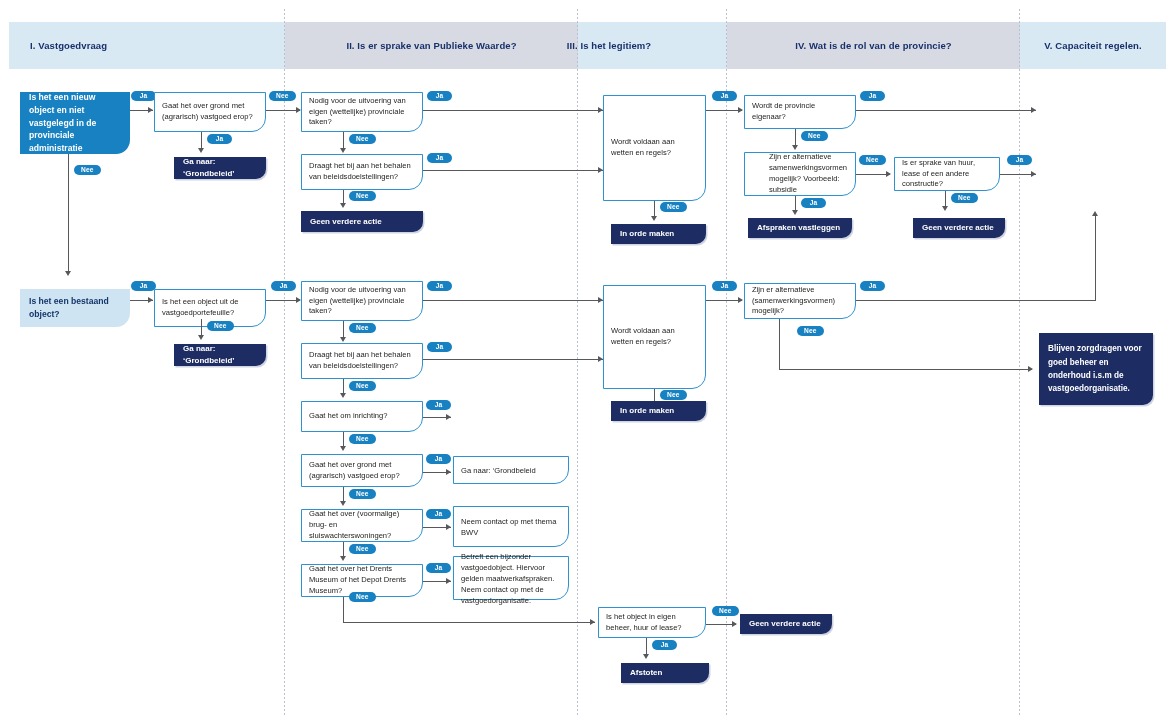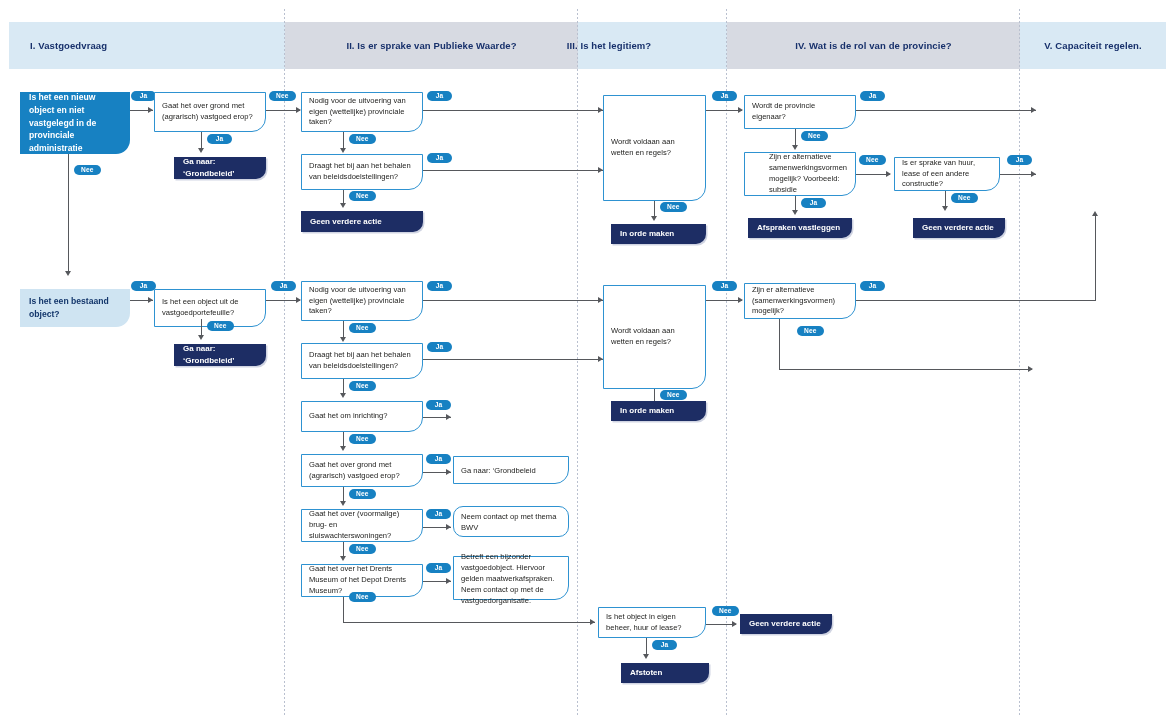--- a/index.html
+++ b/index.html
@@ -282,21 +282,21 @@
   <div class="ln v" style="left:343px;top:487px;width:1.3px;height:17px;"></div>
   <div class="arrow down" style="left:340px;top:501px;"></div>
   <div class="pill" style="left:349px;top:489px;">Nee</div>
 
   <div class="node q" style="left:301px;top:509px;width:122px;height:33px;">
     <span class="txt">Gaat het over (voormalige) brug- en sluiswachterswoningen?</span>
   </div>
   <div class="ln h" style="left:423px;top:527px;width:28px;"></div>
   <div class="arrow right" style="left:446px;top:524px;"></div>
   <div class="pill" style="left:426px;top:509px;">Ja</div>
-  <div class="node info" style="left:453px;top:506px;width:116px;height:31px;border-radius:10px;">
+  <div class="node info" style="left:453px;top:506px;width:116px;height:41px;">
     <span class="txt">Neem contact op met thema BWV</span>
   </div>
 
   <div class="ln v" style="left:343px;top:542px;width:1.3px;height:17px;"></div>
   <div class="arrow down" style="left:340px;top:556px;"></div>
   <div class="pill" style="left:349px;top:544px;">Nee</div>
 
   <div class="node q" style="left:301px;top:564px;width:122px;height:33px;">
     <span class="txt">Gaat het over het Drents Museum of het Depot Drents Museum?</span>
   </div>
@@ -334,20 +334,23 @@
   <div class="ln h" style="left:856px;top:300px;width:240px;"></div>
   <div class="pill" style="left:860px;top:281px;">Ja</div>
   <div class="ln v" style="left:1095px;top:216px;width:1.3px;height:85px;"></div>
   <div class="arrow up" style="left:1092px;top:211px;"></div>
 
   <div class="ln v" style="left:779px;top:319px;width:1.3px;height:51px;"></div>
   <div class="pill" style="left:797px;top:326px;">Nee</div>
   <div class="ln h" style="left:779px;top:369px;width:253px;"></div>
   <div class="arrow right" style="left:1028px;top:366px;"></div>
 
+  <div class="node term big" style="left:1039px;top:333px;width:114px;height:72px;">
+    <span class="txt">Blijven zorgdragen voor goed beheer en onderhoud i.s.m de vastgoedorganisatie.</span>
+  </div>
 
   <div class="node q" style="left:598px;top:607px;width:108px;height:31px;">
     <span class="txt">Is het object in eigen beheer, huur of lease?</span>
   </div>
   <div class="ln h" style="left:706px;top:624px;width:30px;"></div>
   <div class="arrow right" style="left:732px;top:621px;"></div>
   <div class="pill" style="left:712px;top:606px;">Nee</div>
 
   <div class="node term" style="left:740px;top:614px;width:92px;height:20px;">
     <span class="txt">Geen verdere actie</span>

